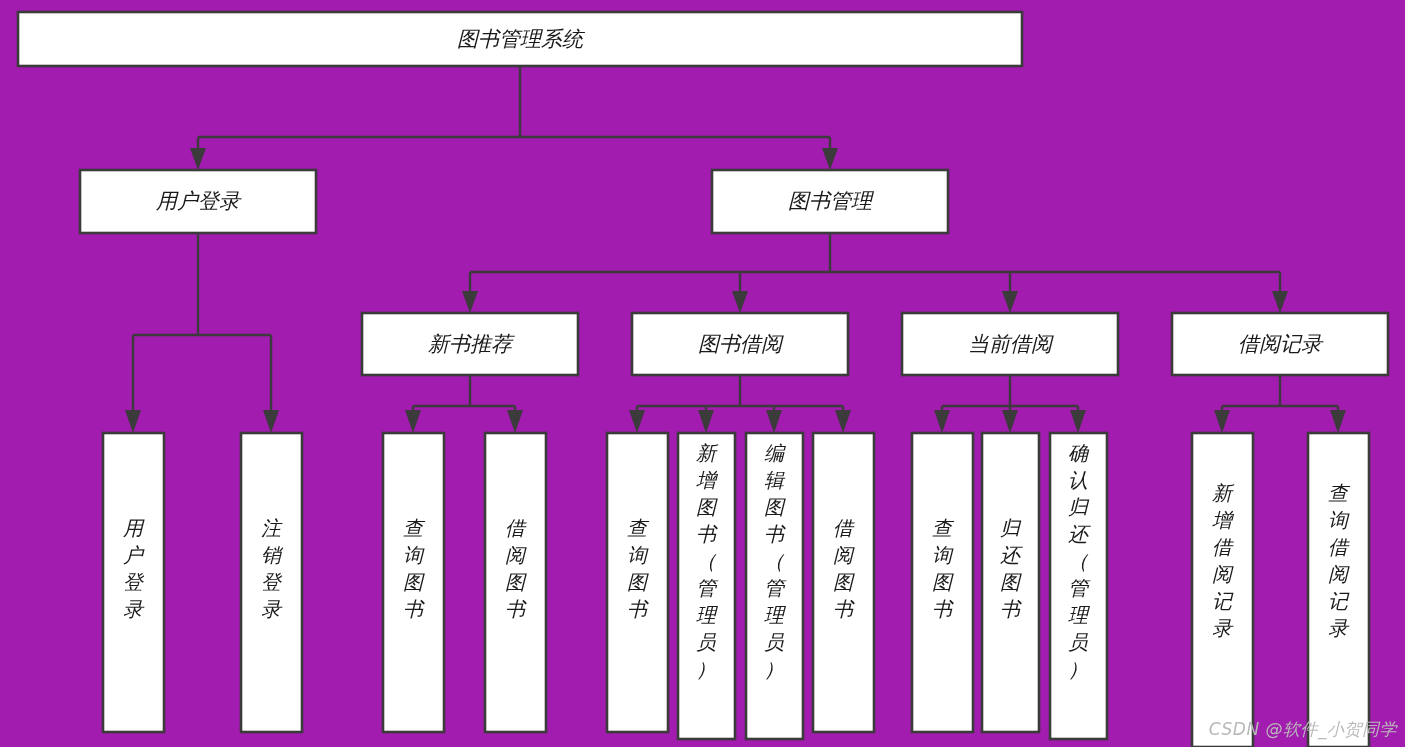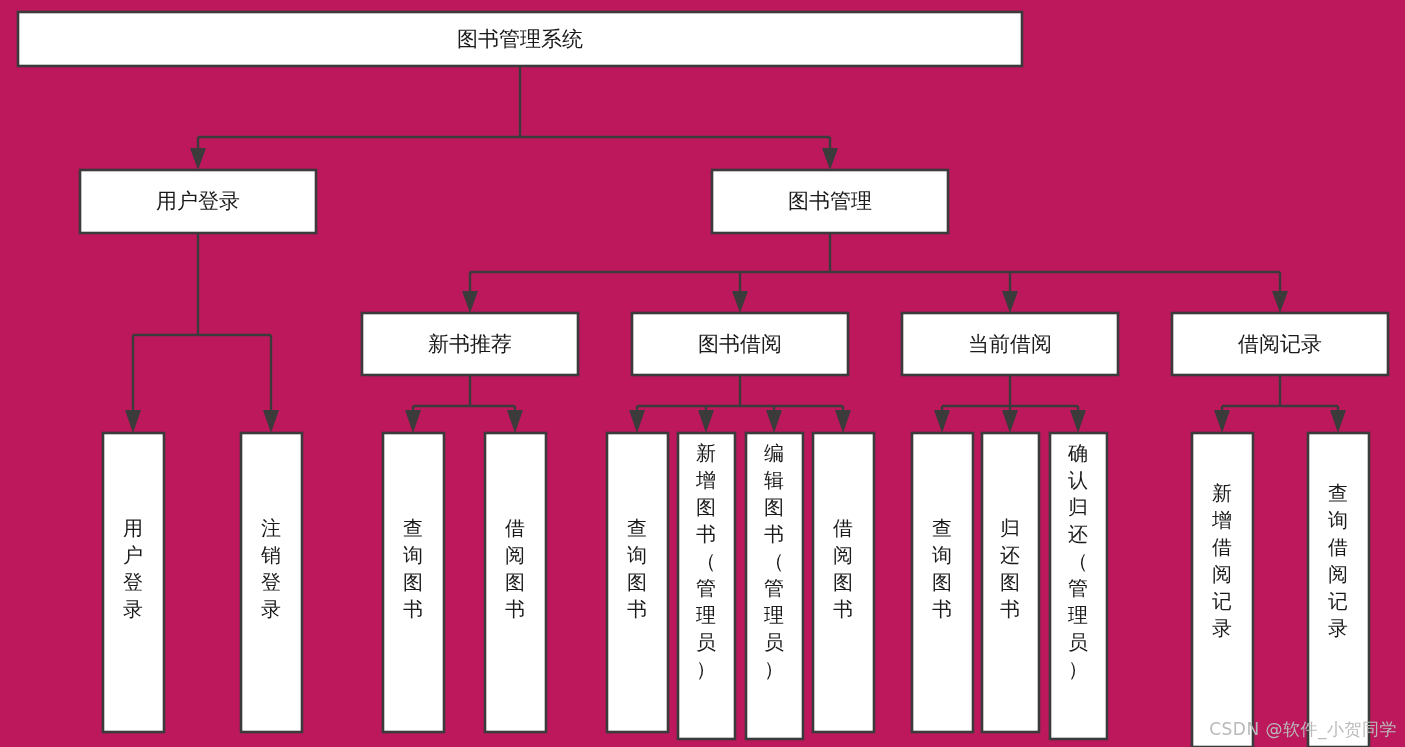--- a/index.html
+++ b/index.html
@@ -10,21 +10,22 @@
   body {
     width: 1405px;
     height: 747px;
     overflow: hidden;
     font-family: "DejaVu Sans", "Liberation Sans", sans-serif;
   }
   #diagram-root {
     position: relative;
     width: 1405px;
     height: 747px;
-    background: #be185d;
+    background: #a21caf;
+    font-style: italic;
   }
   svg#flowchart {
     position: absolute;
     top: 0;
     left: 0;
     width: 1405px;
     height: 747px;
   }
   .node-rect {
     fill: #ffffff;

